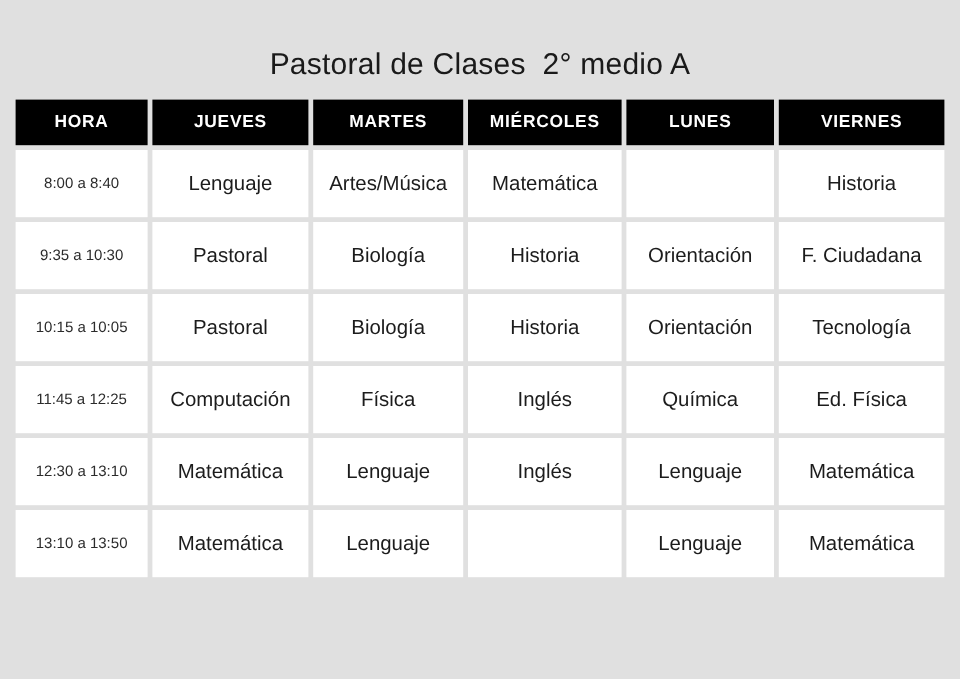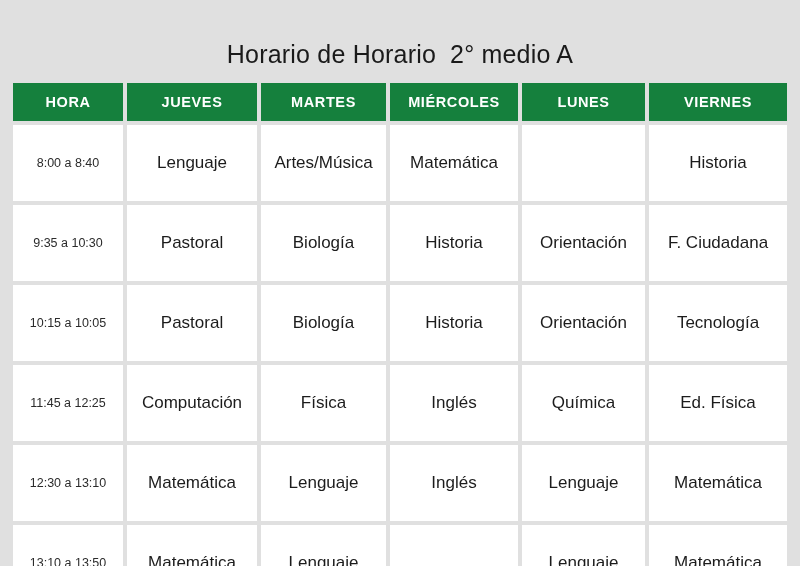--- a/index.html
+++ b/index.html
@@ -33,37 +33,37 @@
     width: 14px;
   }
   table.schedule {
     border-collapse: separate;
     border-spacing: 4px 4px;
     margin: 0 auto;
     width: 760px;
     table-layout: fixed;
   }
   table.schedule th {
-    background: #15803d;
+    background: #000000;
     color: #ffffff;
     font-size: 14.5px;
     font-weight: bold;
     letter-spacing: 0.6px;
     height: 38px;
     padding: 0;
     text-align: center;
     vertical-align: middle;
   }
   table.schedule td {
     background: #ffffff;
     color: #1c1c1c;
     font-size: 17px;
     font-weight: 400;
     height: 44px;
-    padding: 16px 2px;
+    padding: 6px 2px;
     text-align: center;
     vertical-align: middle;
     white-space: nowrap;
     overflow: hidden;
   }
   table.schedule td.hour {
     font-size: 12.5px;
     color: #2b2b2b;
   }
   col.c-hora   { width: 110px; }
@@ -72,21 +72,21 @@
   col.c-mier   { width: 128px; }
   col.c-jueves { width: 123px; }
   col.c-viernes{ width: 138px; }
 </style>
 </head>
 <body>
 
 <div class="page">
 
   <div class="title">
-    <span>Horario de Horario</span><span class="title-sep"></span><span>2° medio A</span>
+    <span>Pastoral de Clases</span><span class="title-sep"></span><span>2° medio A</span>
   </div>
 
   <table class="schedule">
     <colgroup>
       <col class="c-hora">
       <col class="c-lunes">
       <col class="c-martes">
       <col class="c-mier">
       <col class="c-jueves">
       <col class="c-viernes">

